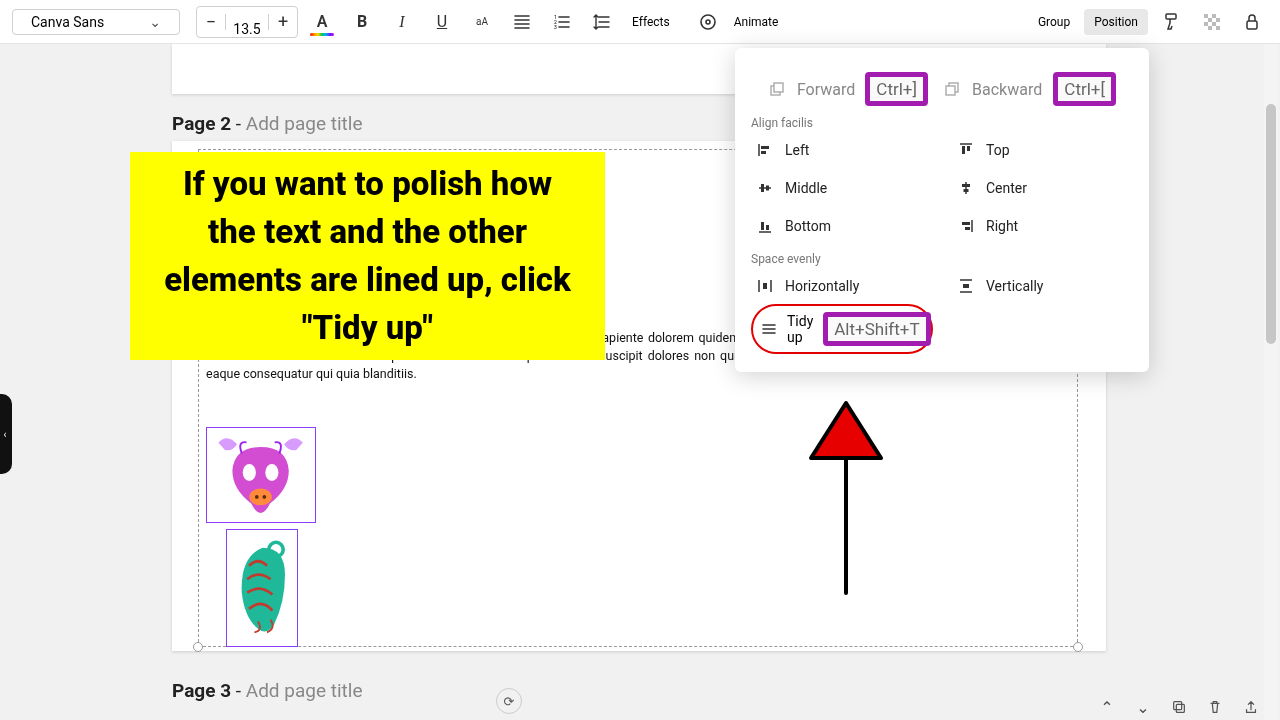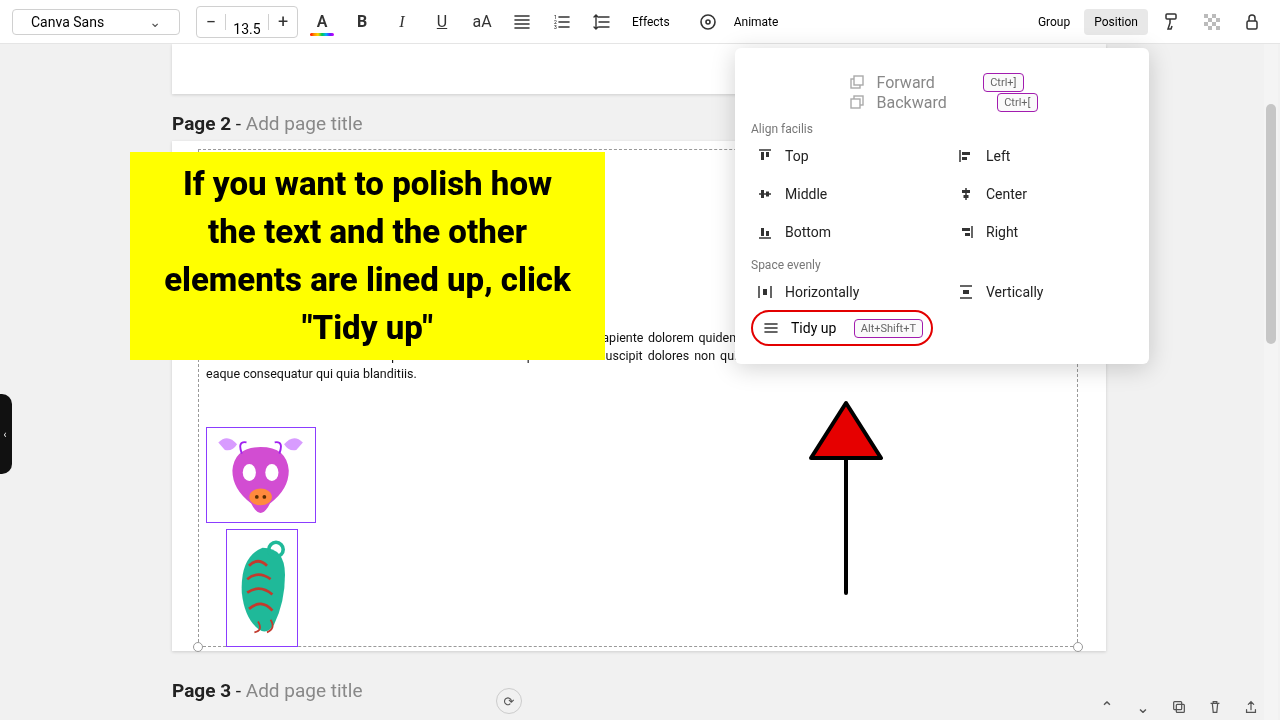--- a/index.html
+++ b/index.html
@@ -39,24 +39,24 @@
 .cow-svg{width:90%;height:90%;}
 .lion-svg{width:90%;height:90%;}
 
 .callout{position:absolute;left:130px;top:152px;width:475px;height:208px;background:#ffff00;display:flex;align-items:center;justify-content:center;padding:18px 28px;z-index:5;}
 .callout-text{font-weight:800;font-size:33px;text-align:center;line-height:1.45;color:#000;}
 
 .mini-toolbar{position:absolute;left:448px;top:130px;background:#fff;border:1px solid #ddd;border-radius:6px;box-shadow:0 2px 8px rgba(0,0,0,.12);display:flex;gap:10px;padding:4px 10px;align-items:center;z-index:4;}
 .mini-toolbar .it{font-size:18px;color:#333;cursor:pointer;}
 
 .popover{position:absolute;left:735px;top:48px;width:414px;background:#fff;border-radius:6px;box-shadow:0 4px 24px rgba(0,0,0,.18);padding:14px 16px 18px;z-index:10;}
-.pop-row{display:flex;align-items:center;justify-content:space-between;margin:10px 0;flex-direction:column;}
+.pop-row{display:flex;align-items:center;justify-content:space-between;margin:10px 17px;}
 .pop-btn{display:flex;align-items:center;gap:10px;color:#888;width:50%;}
 .pop-ico{width:20px;height:20px;display:flex;align-items:center;justify-content:center;}
-.shortcut{font-size:11px;padding:2px 6px;border:1px solid #a21caf;border-radius:4px;color:#666;background:#fafafa;}
+.shortcut{font-size:17px;padding:2px 6px;border:5px solid #a21caf;border-radius:4px;color:#666;background:#fafafa;}
 .pop-section{font-size:12px;color:#777;margin:10px 0 4px;}
 .grid2{display:grid;grid-template-columns:1fr 1fr;gap:6px 20px;}
 .grid2 .item{display:flex;align-items:center;gap:10px;font-size:14px;color:#222;padding:6px 4px;cursor:pointer;border-radius:4px;}
 .tidy-row{display:flex;align-items:center;gap:10px;font-size:14px;padding:6px 8px;border:2px solid #e30000;border-radius:999px;width:182px;margin-top:2px;}
 .tidy-row .shortcut{margin-left:auto;}
 
 .arrow{position:absolute;left:796px;top:398px;z-index:6;}
 .arrow svg{display:block;}
 
 .side-tab{position:absolute;left:-2px;top:350px;width:14px;height:80px;background:#111;border-top-right-radius:10px;border-bottom-right-radius:10px;display:flex;align-items:center;justify-content:center;color:#fff;font-size:10px;}
@@ -87,21 +87,21 @@
   <div class="tb-icon">
       <b style="font-size:16px;">B</b>
     </div>
   <div class="tb-icon">
       <i style="font-size:16px;font-family:serif;">I</i>
     </div>
   <div class="tb-icon">
       <span style="text-decoration:underline;font-size:16px;">U</span>
     </div>
   <div class="tb-icon">
-      <span style="font-size:16px;">aA</span>
+      <span style="font-size:10px;">aA</span>
     </div>
   <div class="tb-icon">
     <svg width="18" height="18" viewBox="0 0 18 18">
         <path d="M2 3h14M2 7h14M2 11h14M2 15h14" stroke="#333" stroke-width="1.6" stroke-linecap="round"></path>
       </svg>
   </div>
   <div class="tb-icon">
     <svg width="18" height="18" viewBox="0 0 18 18">
         <path d="M6 4h10M6 9h10M6 14h10" stroke="#333" stroke-width="1.6" stroke-linecap="round"></path>
         <text x="1" y="6" font-size="5">1</text>
@@ -261,36 +261,36 @@
       <span>Backward</span>
       <span class="shortcut" style="margin-left:auto;">Ctrl+[</span>
     </div>
   </div>
 
   <div class="pop-section">Align facilis</div>
   <div class="grid2">
     <div class="item">
         <span class="pop-ico">
           <svg width="16" height="16" viewBox="0 0 16 16">
+            <path d="M2 2v12" stroke="#333" stroke-width="1.5"></path>
+            <rect x="4" y="4" width="8" height="3" fill="#333"></rect>
+            <rect x="4" y="9" width="5" height="3" fill="#333"></rect>
+          </svg>
+        </span>
+        <span>Left</span>
+      </div>
+    <div class="item">
+        <span class="pop-ico">
+          <svg width="16" height="16" viewBox="0 0 16 16">
             <path d="M2 2h12" stroke="#333" stroke-width="1.5"></path>
             <rect x="4" y="4" width="3" height="8" fill="#333"></rect>
             <rect x="9" y="4" width="3" height="5" fill="#333"></rect>
           </svg>
         </span>
         <span>Top</span>
-      </div>
-    <div class="item">
-        <span class="pop-ico">
-          <svg width="16" height="16" viewBox="0 0 16 16">
-            <path d="M2 2v12" stroke="#333" stroke-width="1.5"></path>
-            <rect x="4" y="4" width="8" height="3" fill="#333"></rect>
-            <rect x="4" y="9" width="5" height="3" fill="#333"></rect>
-          </svg>
-        </span>
-        <span>Left</span>
       </div>
     <div class="item">
         <span class="pop-ico">
           <svg width="16" height="16" viewBox="0 0 16 16">
             <path d="M2 8h12" stroke="#333" stroke-width="1.5"></path>
             <rect x="4" y="4" width="3" height="8" fill="#333"></rect>
             <rect x="9" y="5.5" width="3" height="5" fill="#333"></rect>
           </svg>
         </span>
         <span>Middle</span>

